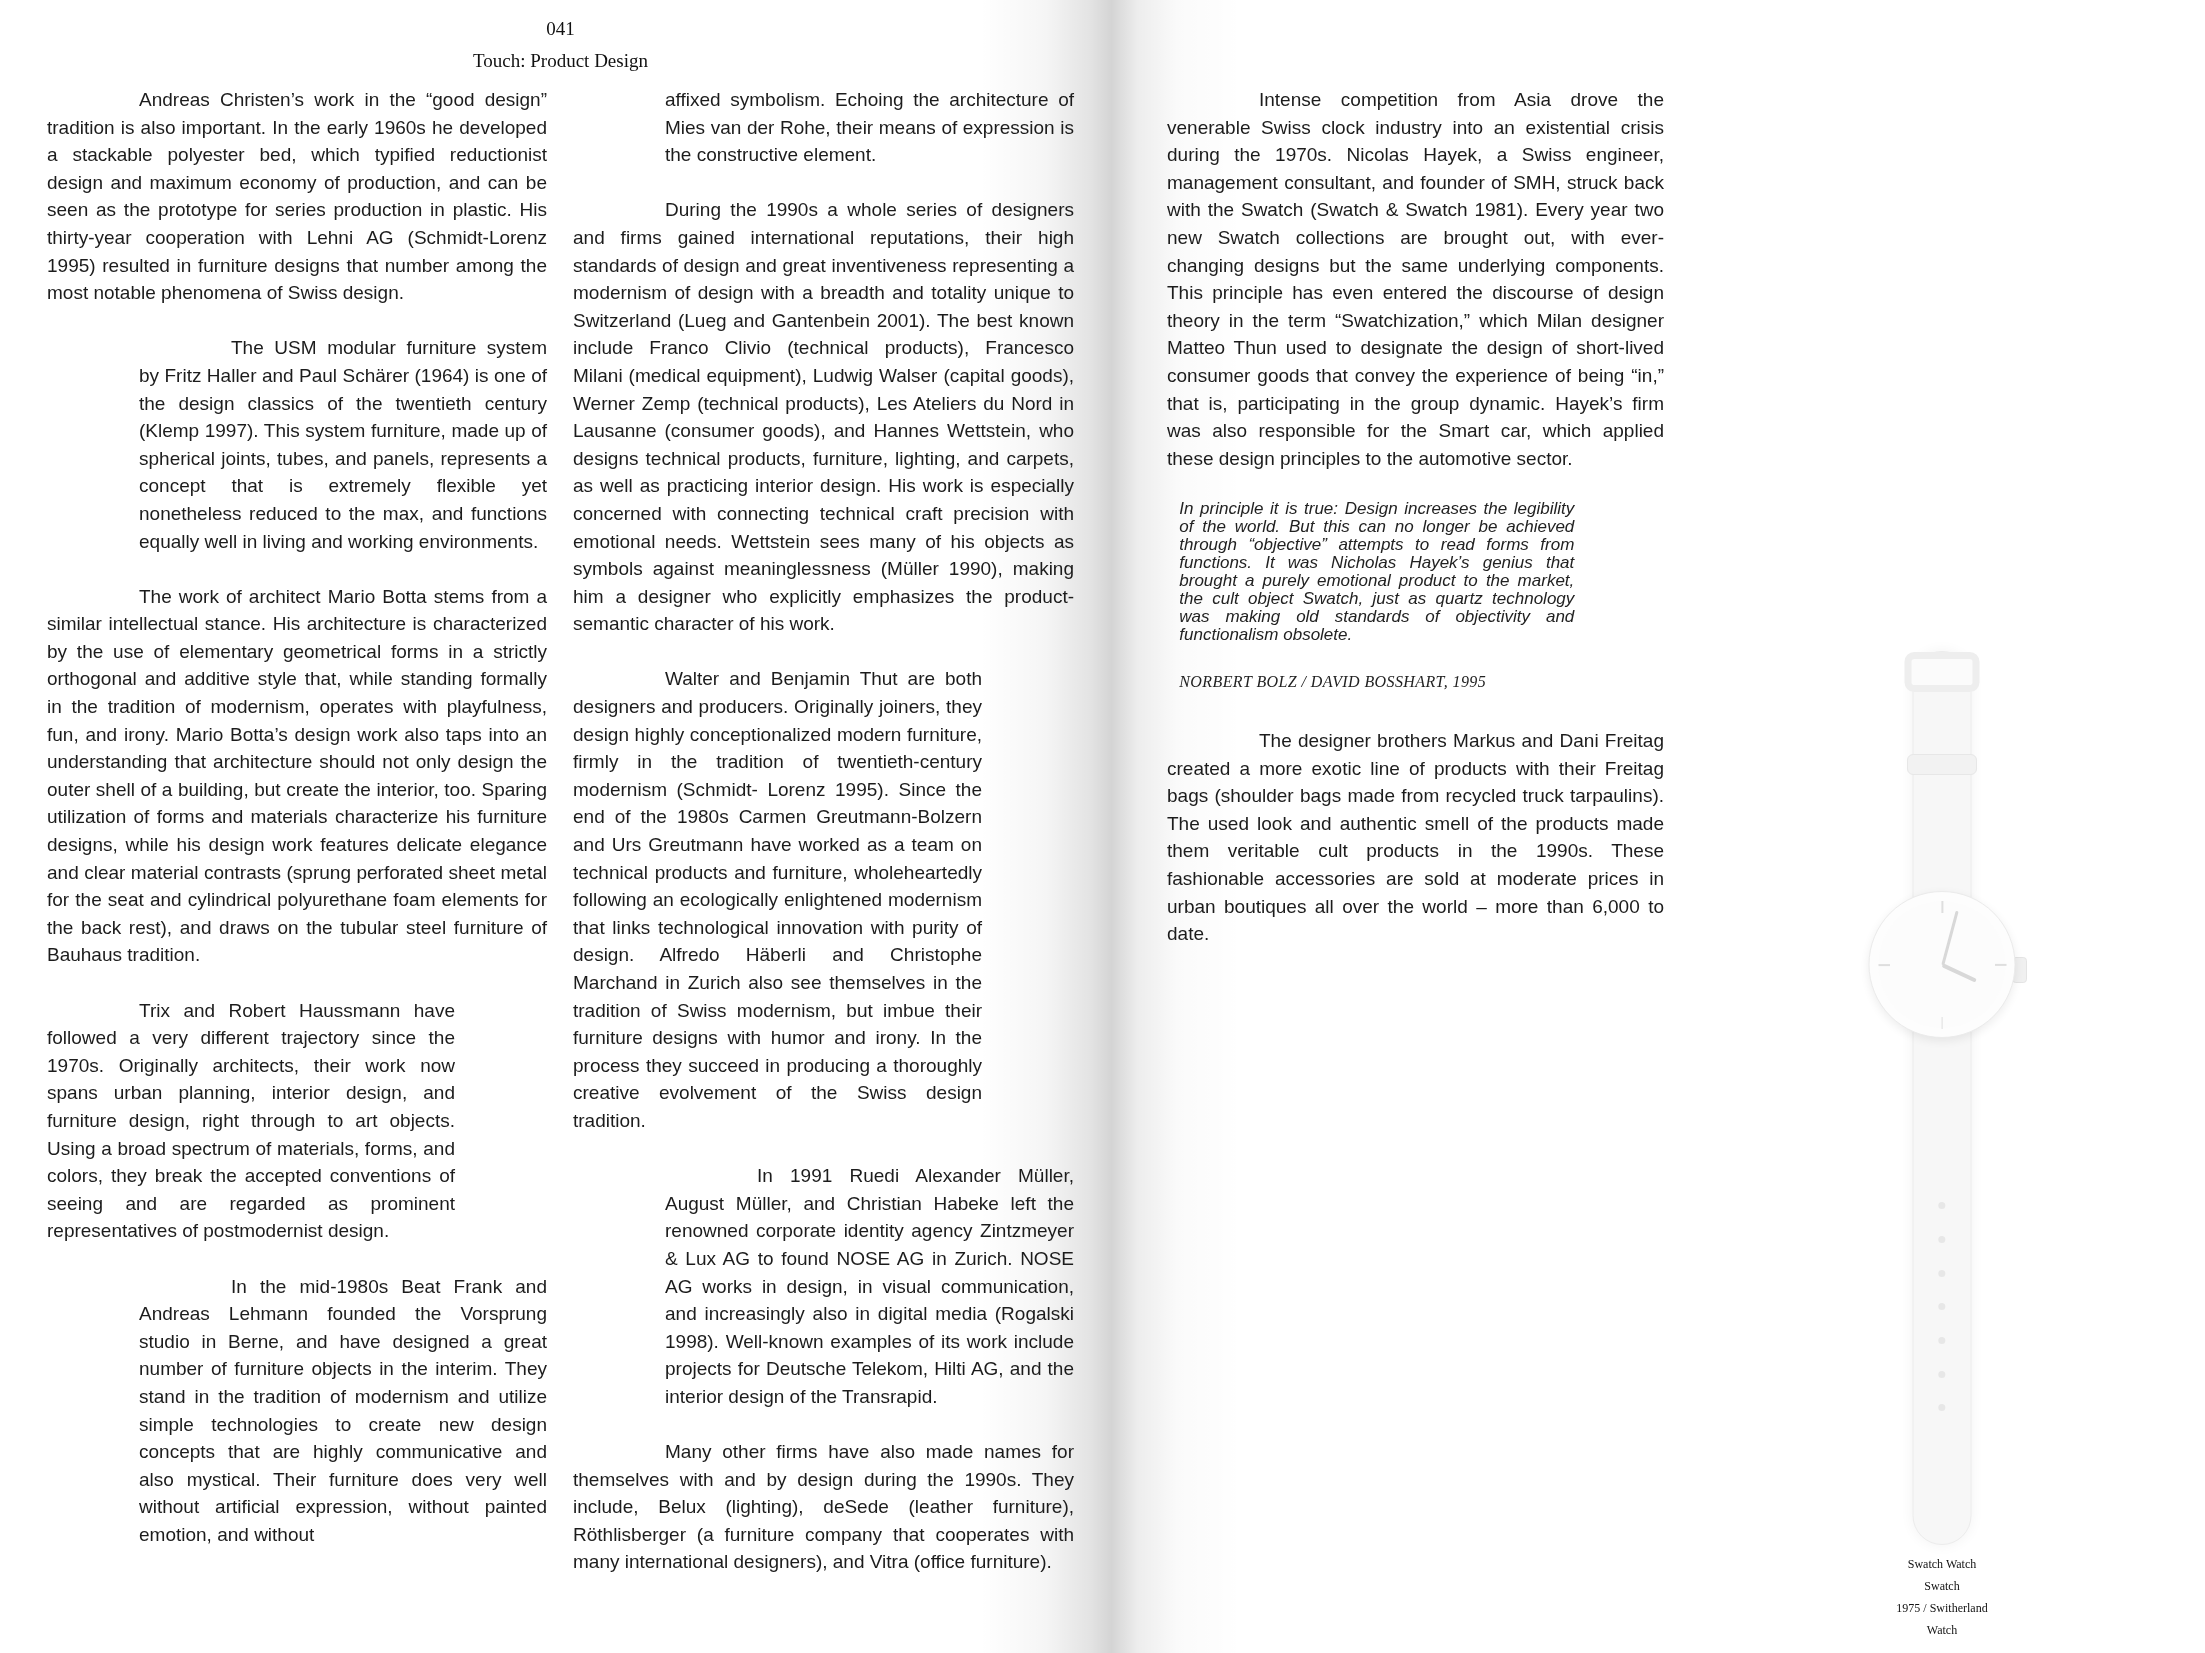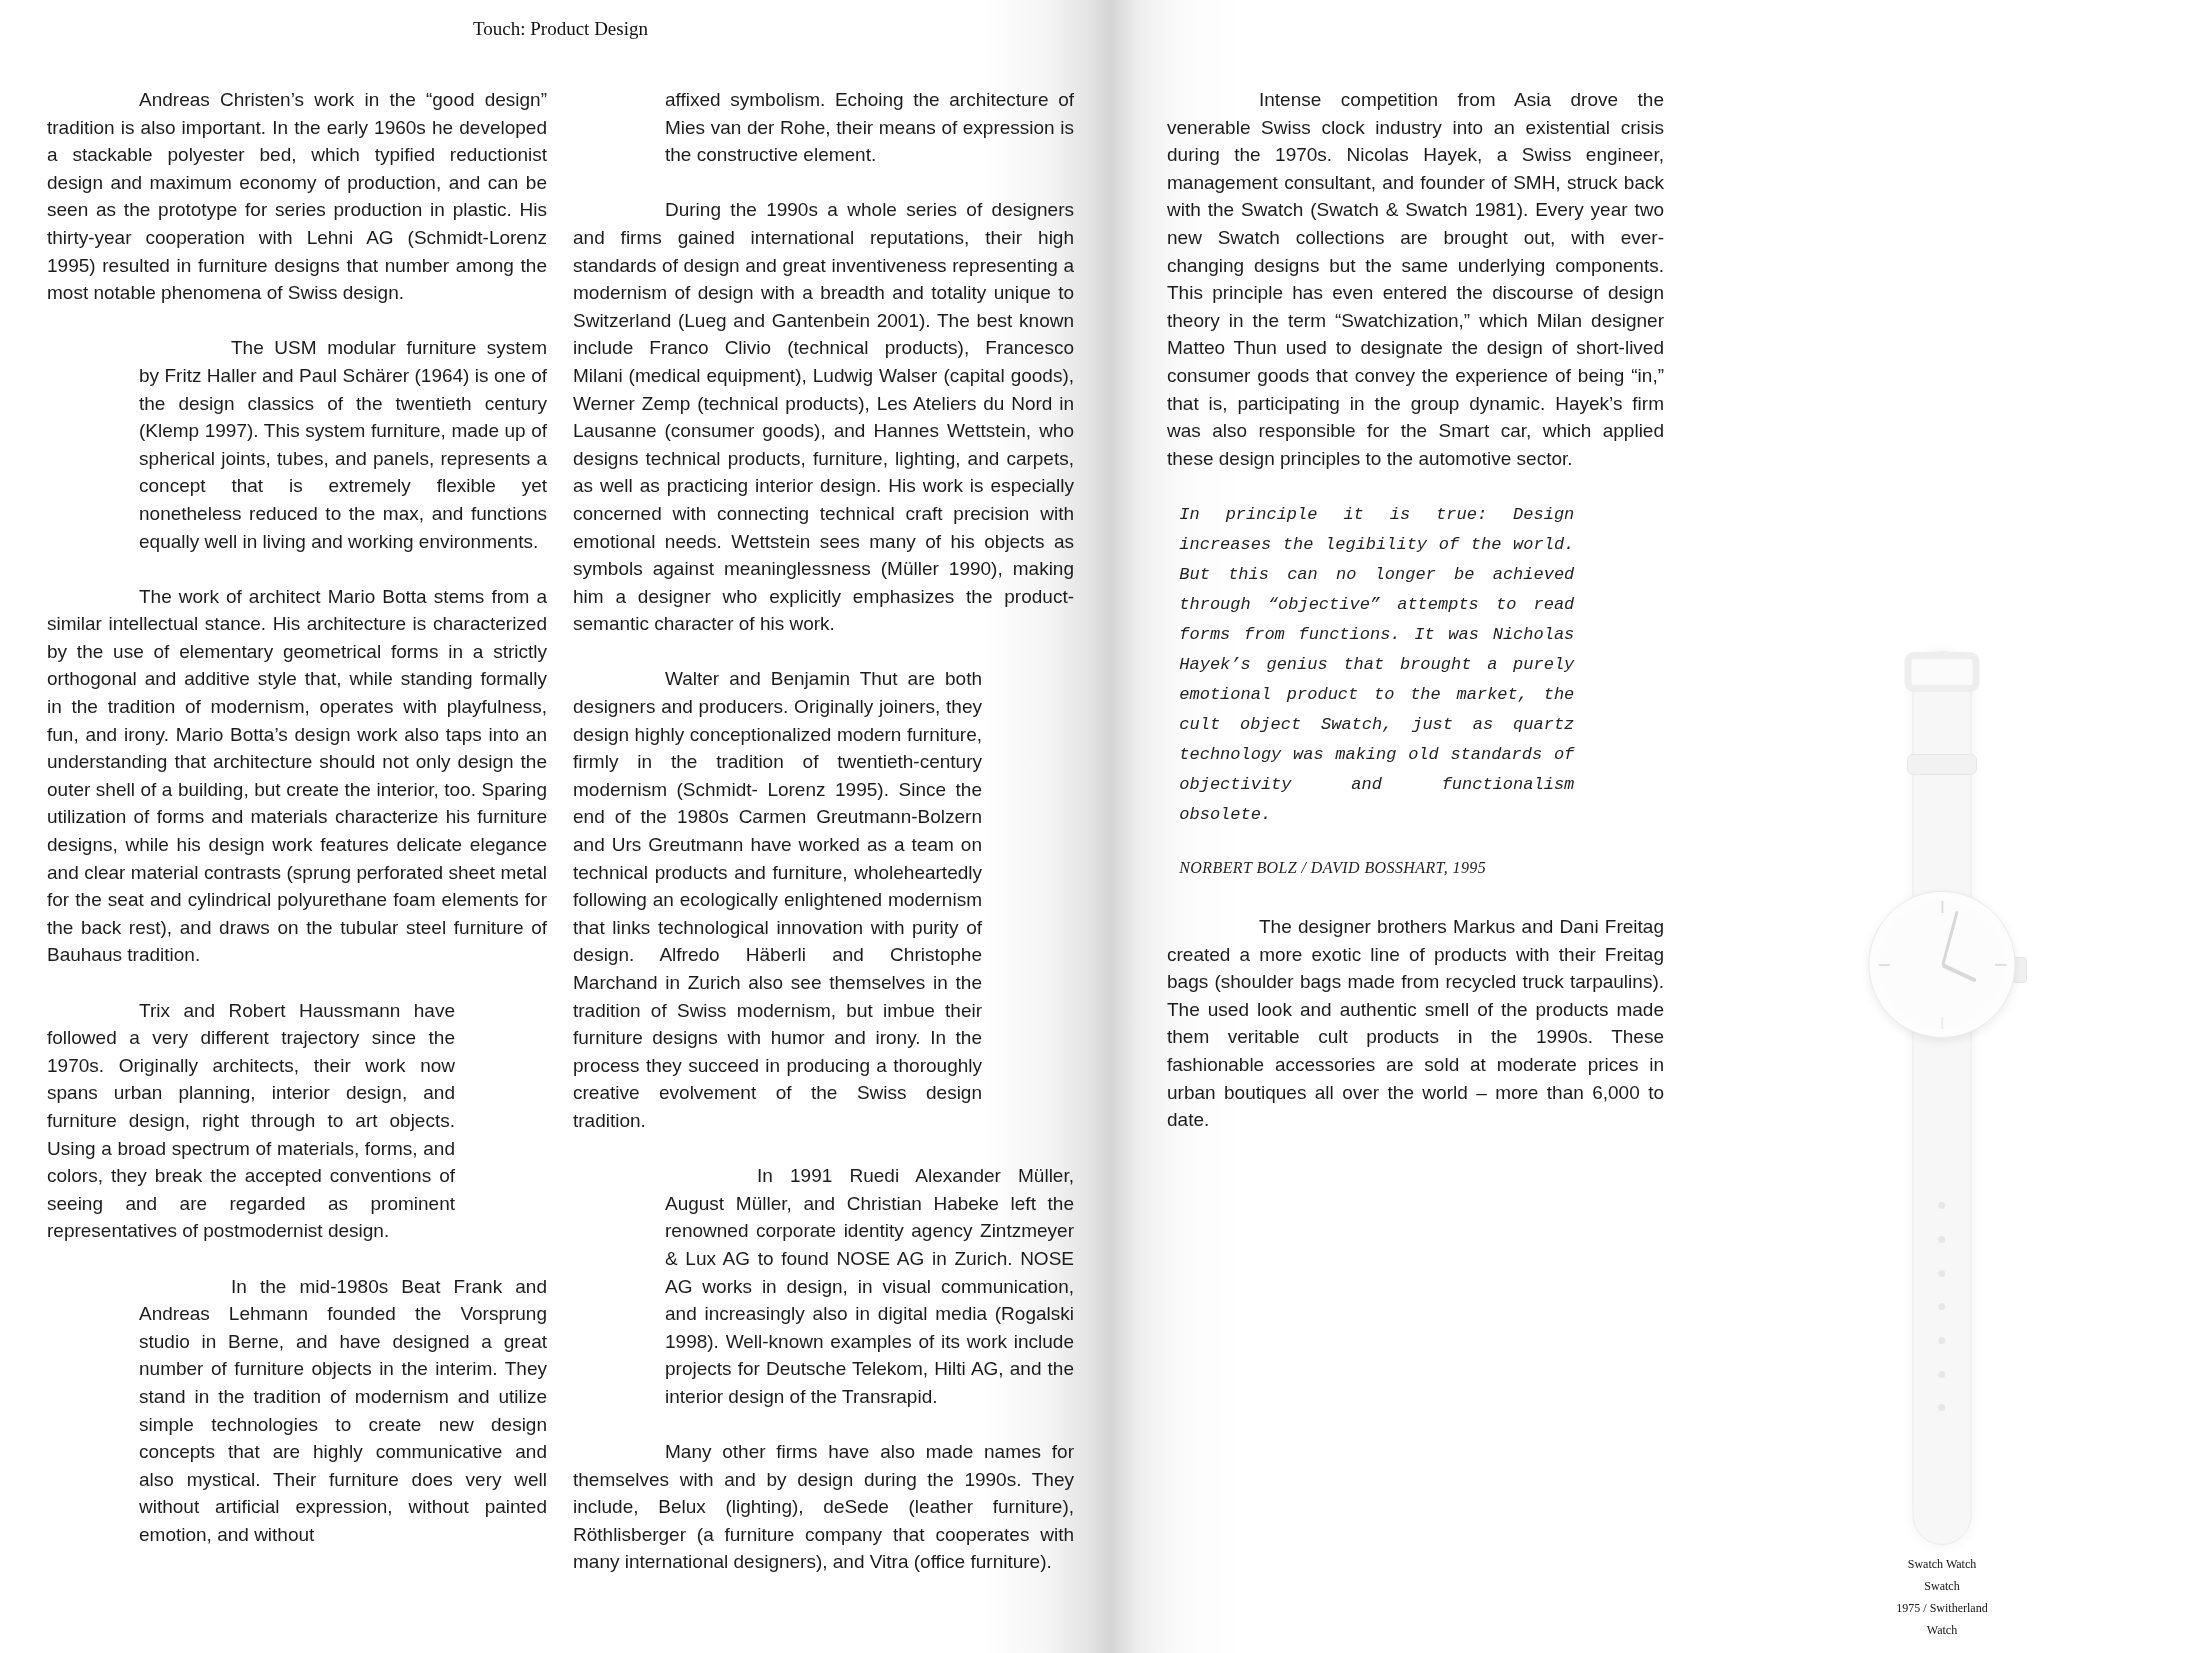--- a/index.html
+++ b/index.html
@@ -31,22 +31,22 @@
   #col-l2 { left:573px;  width:501px; }
   #col-r  { left:1167px; width:497px; }
 
   .para { margin:0 0 27.6px 0; }
   .indent { text-indent:92px; }
   .block-left  { padding-left:92px; }
   .block-right { padding-right:92px; }
 
   .quote {
     margin:6.1px 0 24.5px 12.3px; width:395px;
-    font-family:Liberation Mono, monospace; font-style:italic;
-    font-size:17px; line-height:30px; text-align:justify; color:#222;
+    font-family:Liberation Sans, sans-serif; font-style:italic;
+    font-size:17px; line-height:18px; text-align:justify; color:#222;
   }
   .attribution {
     margin:0 0 31px 12.3px;
     font-family:"Liberation Serif", serif; font-style:italic;
     font-size:16px; letter-spacing:0.4px; color:#222;
   }
 
   
   .watch { position:absolute; left:1876px; top:651px; width:132px; height:894px; }
   .strap {
@@ -96,20 +96,21 @@
   }
 </style>
 </head>
 <body>
 
 <div class="spread">
 
   <div class="gutter"></div>
 
   <div class="page-header" id="header-left">
+    <span class="page-number">041</span>
     <span class="page-title">Touch: Product Design</span>
   </div>
 
 
   <div class="col" id="col-l1">
     <p class="para indent">Andreas Christen’s work in the “good design” tradition is also important. In the early 1960s he developed a stackable polyester bed, which typified reductionist design and maximum economy of production, and can be seen as the prototype for series production in plastic. His thirty-year cooperation with Lehni AG (Schmidt-Lorenz 1995) resulted in furniture designs that number among the most notable phenomena of Swiss design.</p>
     <p class="para indent block-left">The USM modular furniture system by Fritz Haller and Paul Schärer (1964) is one of the design classics of the twentieth century (Klemp 1997). This system furniture, made up of spherical joints, tubes, and panels, represents a concept that is extremely flexible yet nonetheless reduced to the max, and functions equally well in living and working environments.</p>
     <p class="para indent">The work of architect Mario Botta stems from a similar intellectual stance. His architecture is characterized by the use of elementary geometrical forms in a strictly orthogonal and additive style that, while standing formally in the tradition of modernism, operates with playfulness, fun, and irony. Mario Botta’s design work also taps into an understanding that architecture should not only design the outer shell of a building, but create the interior, too. Sparing utilization of forms and materials characterize his furniture designs, while his design work features delicate elegance and clear material contrasts (sprung perforated sheet metal for the seat and cylindrical polyurethane foam elements for the back rest), and draws on the tubular steel furniture of Bauhaus tradition.</p>
     <p class="para indent block-right">Trix and Robert Haussmann have followed a very different trajectory since the 1970s. Originally architects, their work now spans urban planning, interior design, and furniture design, right through to art objects. Using a broad spectrum of materials, forms, and colors, they break the accepted conventions of seeing and are regarded as prominent representatives of postmodernist design.</p>
     <p class="para indent block-left">In the mid-1980s Beat Frank and Andreas Lehmann founded the Vorsprung studio in Berne, and have designed a great number of furniture objects in the interim. They stand in the tradition of modernism and utilize simple technologies to create new design concepts that are highly communicative and also mystical. Their furniture does very well without artificial expression, without painted emotion, and without</p>

